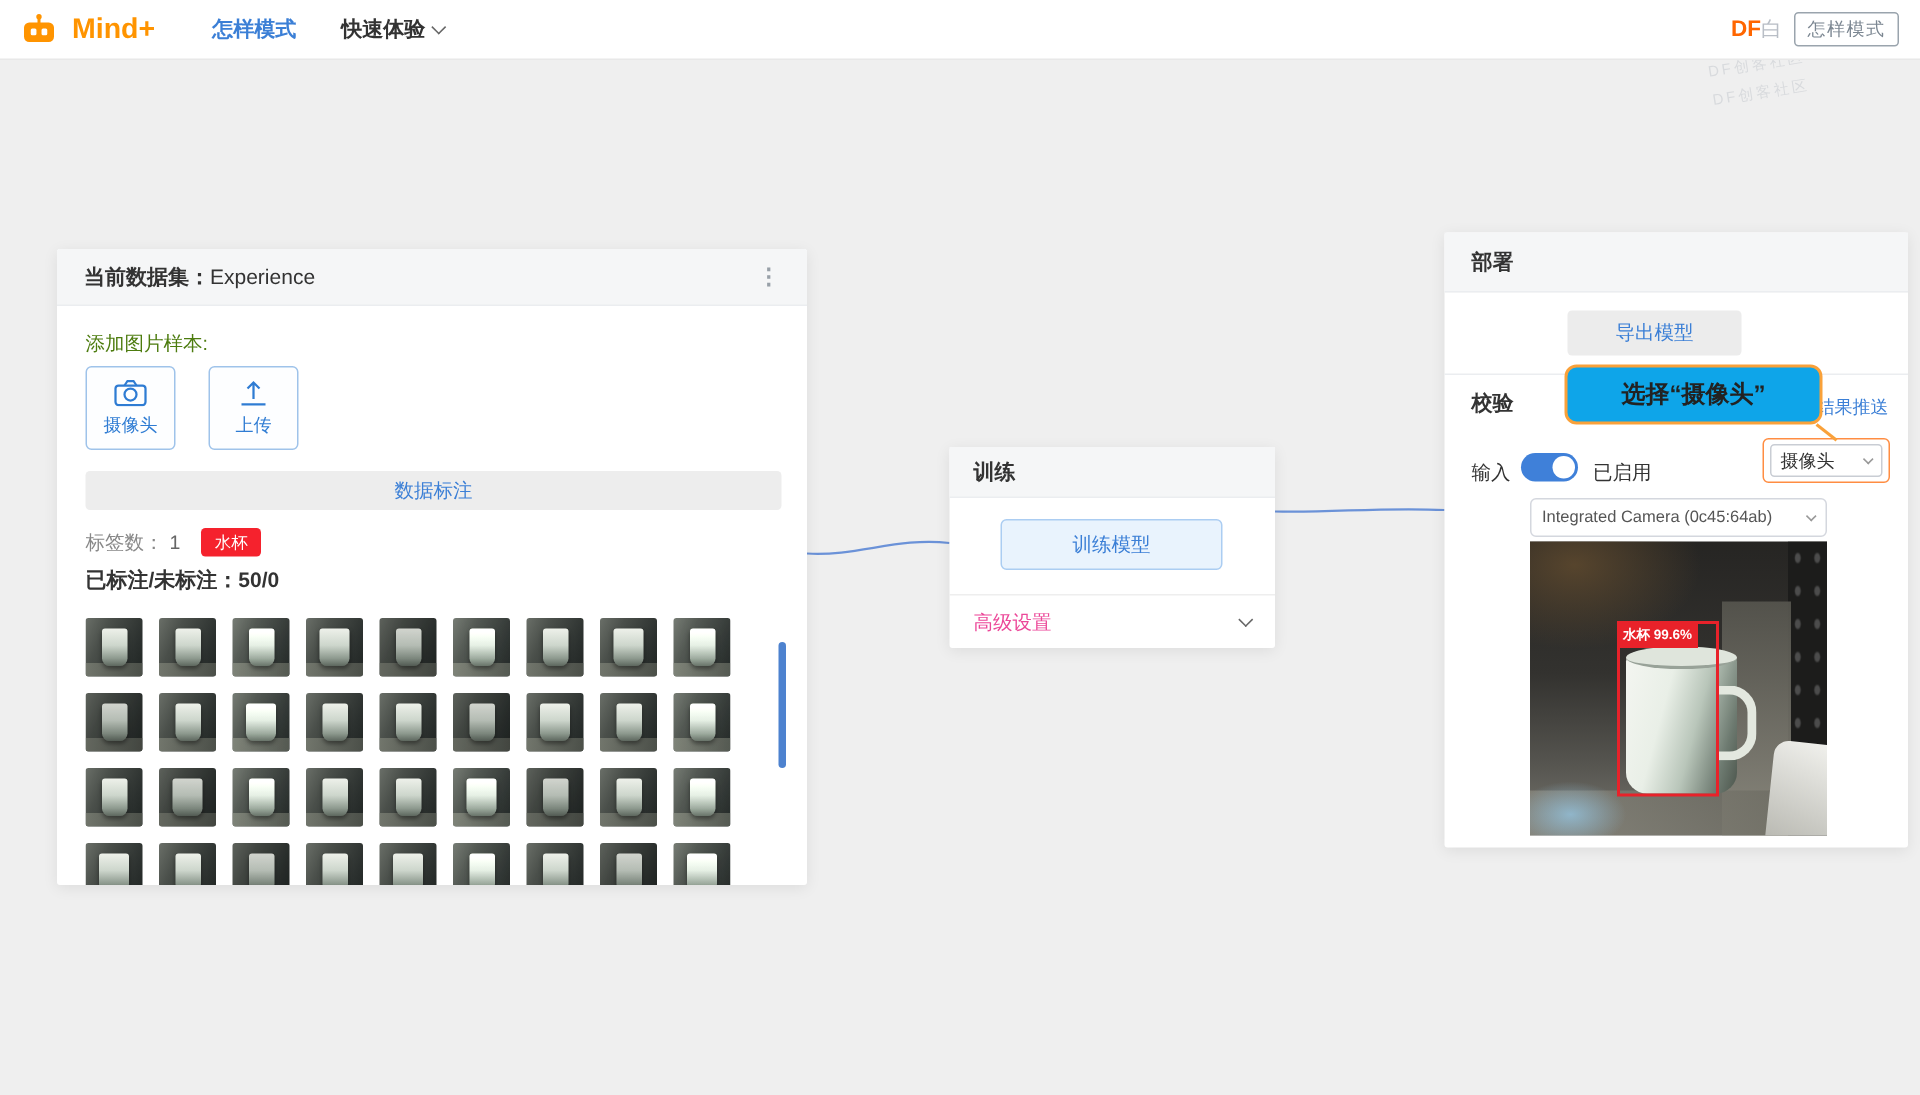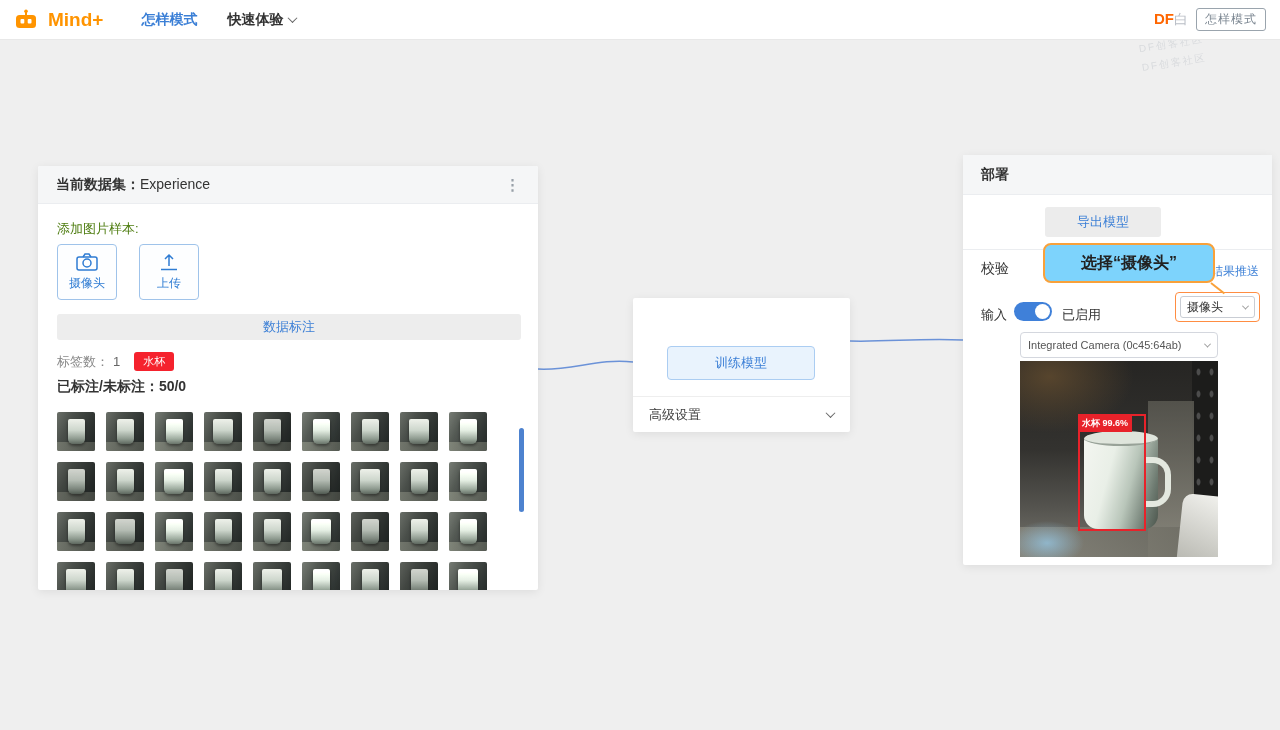--- a/index.html
+++ b/index.html
@@ -63,31 +63,31 @@
   .thumb:nth-child(3n) { filter:brightness(1.12); }
   .thumb:nth-child(5n) { filter:brightness(.88); }
   .vscroll { position:absolute; right:14px; top:262px; width:5px; height:84px; background:#4d82cf; border-radius:3px; cursor:pointer; }
 
   
   .train { left:633px; top:298px; width:217px; height:134px; }
   .train .panel-header { height:34px; padding:0 16px; }
   .train-btn { position:absolute; left:34px; top:48px; width:148px; height:34px; background:#e9f3fd; border:1px solid #abcdf2;
                border-radius:4px; color:#3b7fd6; font-size:13px; cursor:pointer; font-family:inherit; }
   .adv-row { position:absolute; left:0; right:0; bottom:0; height:36px; border-top:1px solid #eee; display:flex;
-             align-items:center; justify-content:space-between; padding:0 16px; font-size:13px; color:#404040; cursor:pointer; }
+             align-items:center; justify-content:space-between; padding:0 16px; font-size:13px; color:#ec4899; cursor:pointer; }
 
   
   .deploy { left:963px; top:155px; width:309px; height:410px; }
   .deploy .panel-header { height:40px; }
   .export-btn { position:absolute; left:82px; top:52px; width:116px; height:30px; background:#ececec; border:none; border-radius:3px;
                 color:#3b7fd6; font-size:13px; cursor:pointer; font-family:inherit; }
   .hdiv { position:absolute; left:0; right:0; top:94px; height:1px; background:#ebedf0; }
-  .verify-label { position:absolute; left:18px; top:105px; font-size:14px; font-weight:400; color:#333; }
+  .verify-label { position:absolute; left:18px; top:105px; font-size:14px; font-weight:700; color:#333; }
   .result-push { position:absolute; right:13px; top:108px; font-size:12px; color:#3b7fd6; cursor:pointer; }
-  .callout { position:absolute; left:80px; top:88px; width:172px; height:40px; background:#7dd3fc; border:2px solid #f9a13a;
+  .callout { position:absolute; left:80px; top:88px; width:172px; height:40px; background:#0ea5e9; border:2px solid #f9a13a;
              border-radius:8px; display:flex; align-items:center; justify-content:center; font-size:16px; font-weight:700;
              color:#222; z-index:6; }
   .callout-tail { position:absolute; left:248px; top:127px; width:17px; height:2px; background:#f9a13a;
                   transform:rotate(38deg); transform-origin:left center; z-index:6; }
   .src-highlight { position:absolute; left:212px; top:137px; width:85px; height:30px; border:1px solid #ff8d42; border-radius:4px; z-index:4; }
   .src-select { position:absolute; left:217px; top:141px; width:75px; height:22px; background:#fff; border:1px solid #c9cdd4;
                 border-radius:3px; display:flex; align-items:center; justify-content:space-between; padding:0 6px;
                 font-size:12px; color:#333; cursor:pointer; z-index:5; }
   .input-label { position:absolute; left:18px; top:151px; font-size:13px; color:#333; }
   .switch { position:absolute; left:51px; top:147px; width:38px; height:19px; border-radius:10px; background:#3f80d9; cursor:pointer; }
@@ -224,20 +224,23 @@
         <div class="thumb"></div>
         <div class="thumb"></div>
         <div class="thumb"></div>
         <div class="thumb"></div>
         <div class="thumb"></div>
       </div>
     <div class="vscroll"></div>
   </section>
 
   <section class="panel train">
+    <div class="panel-header">
+      <span>训练</span>
+    </div>
     <button class="train-btn">训练模型</button>
     <div class="adv-row">
       <span>高级设置</span>
       <span class="chev"></span>
     </div>
   </section>
 
   <section class="panel deploy">
     <div class="panel-header">
       <span>部署</span>

